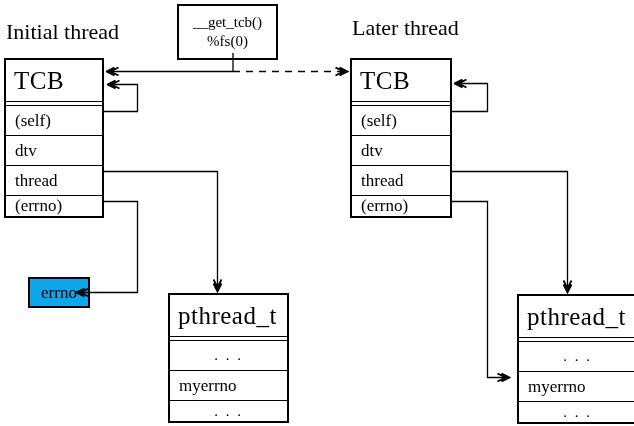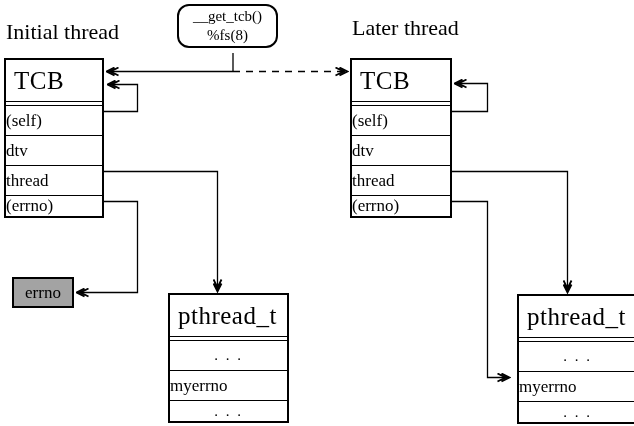--- a/index.html
+++ b/index.html
@@ -7,68 +7,68 @@
     position:relative; width:634px; height:426px;
     background:#ffffff; overflow:hidden;
     font-family:"Liberation Serif","DejaVu Serif",serif;
     color:#000;
   }
   .title {
     position:absolute; font-size:22px; line-height:26px; white-space:nowrap;
   }
   
   .accessor {
-    position:absolute; left:177px; top:4px; width:101px; height:44px;
-    box-sizing:border-box; border:2px solid #000; border-radius:12px;
+    position:absolute; left:177px; top:4px; width:101px; height:56px;
+    box-sizing:border-box; border:2px solid #000; border-radius:0;
     background:#fff; display:flex; flex-direction:column;
     align-items:center; justify-content:center; z-index:2;
   }
   .accessor div { font-size:15px; line-height:19px; white-space:nowrap; }
   
   .tbl {
     position:absolute; box-sizing:border-box; border:2px solid #000;
     background:#fff; display:flex; flex-direction:column; z-index:2;
   }
   .tbl-header {
     height:42px; box-sizing:border-box; border-bottom:1px solid #000;
     display:flex; align-items:center; padding-left:8px;
     font-size:25px; letter-spacing:0.5px;
   }
   .dbl { height:4px; box-sizing:border-box; border-bottom:1px solid #000; }
   .row {
     height:30px; box-sizing:border-box; border-bottom:1px solid #000;
-    display:flex; align-items:center; font-size:17px;
+    display:flex; align-items:center; padding-left:9px; font-size:17px;
   }
   .row:last-child { border-bottom:none; flex:1; }
   .row.center { justify-content:center; padding-left:0; font-size:15px; letter-spacing:2px; }
   .tcb { left:4px; top:58px; width:100px; height:160px; }
   .tcb-later { left:350px; top:58px; width:102px; height:160px; }
   .pth { width:121px; height:130px;margin-left:6px; }
   .pth-initial { left:162px; top:293px; }
   .pth-later { left:511px; top:294px; }
   
   .errno-box {
-    position:absolute; left:12px; top:277px; width:62px; height:31px;
-    box-sizing:border-box; border:2px solid #000; background:#a3a3a3;
+    position:absolute; left:28px; top:277px; width:62px; height:31px;
+    box-sizing:border-box; border:2px solid #000; background:#0ea5e9;
     display:flex; align-items:center; justify-content:center;
     font-size:17px; z-index:2;
   }
   svg.wires { position:absolute; left:0; top:0; z-index:3; pointer-events:none; }
 </style>
 </head>
 <body>
 
 <div id="stage">
 
   <div class="title" style="left:6px; top:19px;">Initial thread</div>
   <div class="title" style="left:352px; top:15px;">Later thread</div>
 
   <div class="accessor">
     <div>__get_tcb()</div>
-    <div>%fs(8)</div>
+    <div>%fs(0)</div>
   </div>
 
   <div class="tbl tcb">
     <div class="tbl-header">TCB</div>
     <div class="dbl"></div>
     <div class="row">(self)</div>
     <div class="row">dtv</div>
     <div class="row">thread</div>
     <div class="row">(errno)</div>
   </div>

